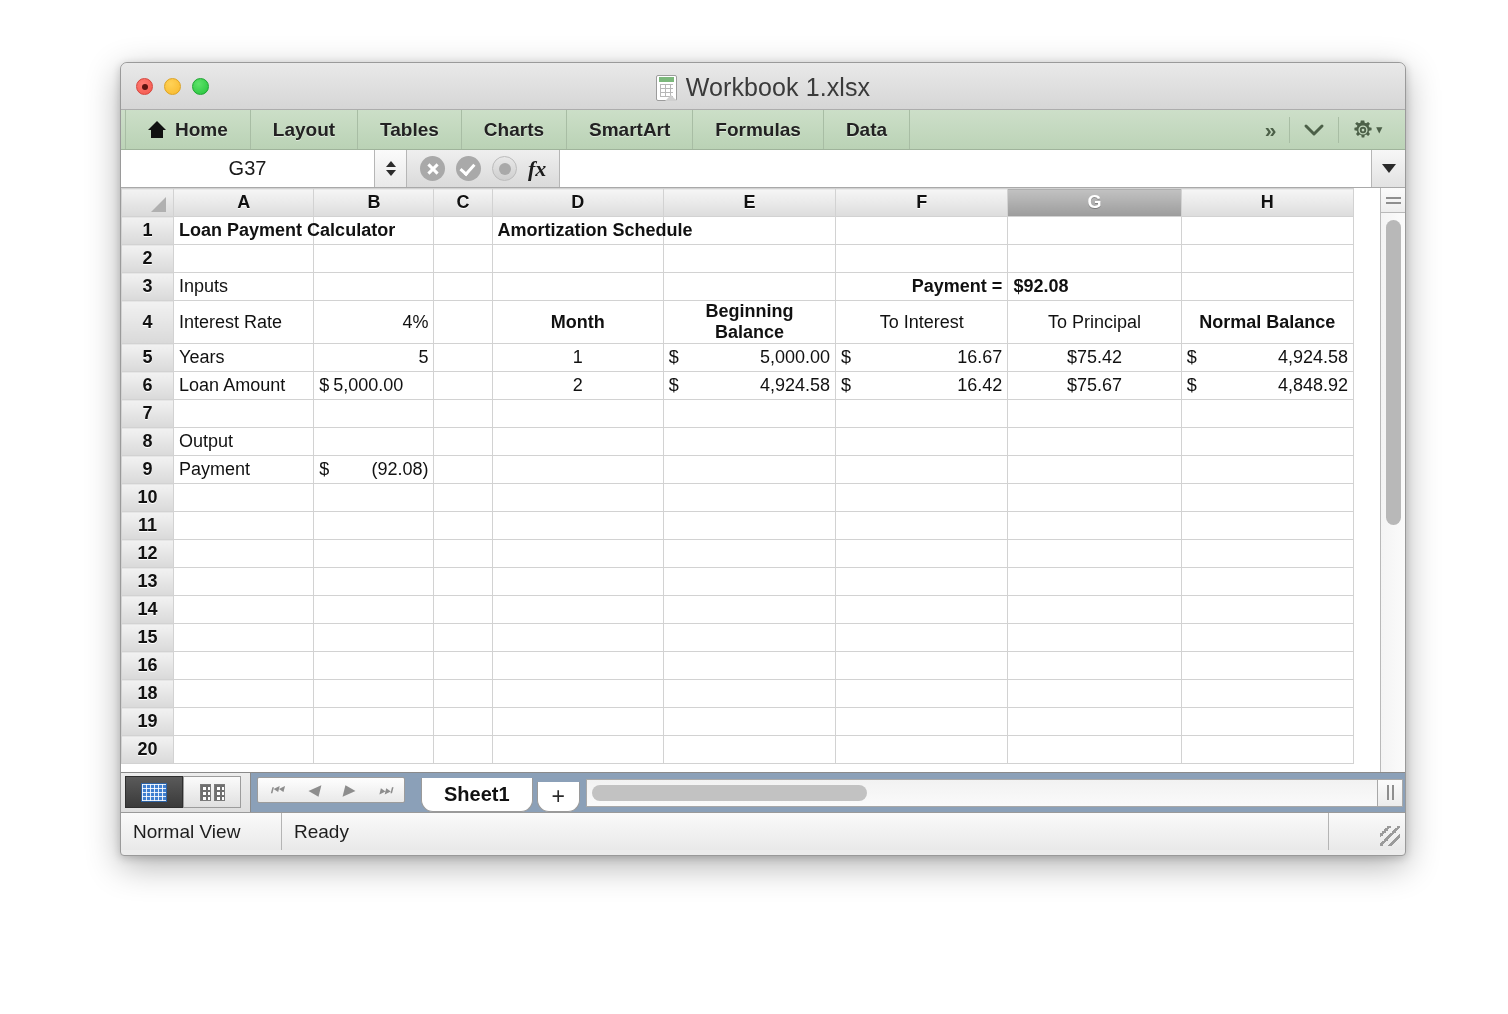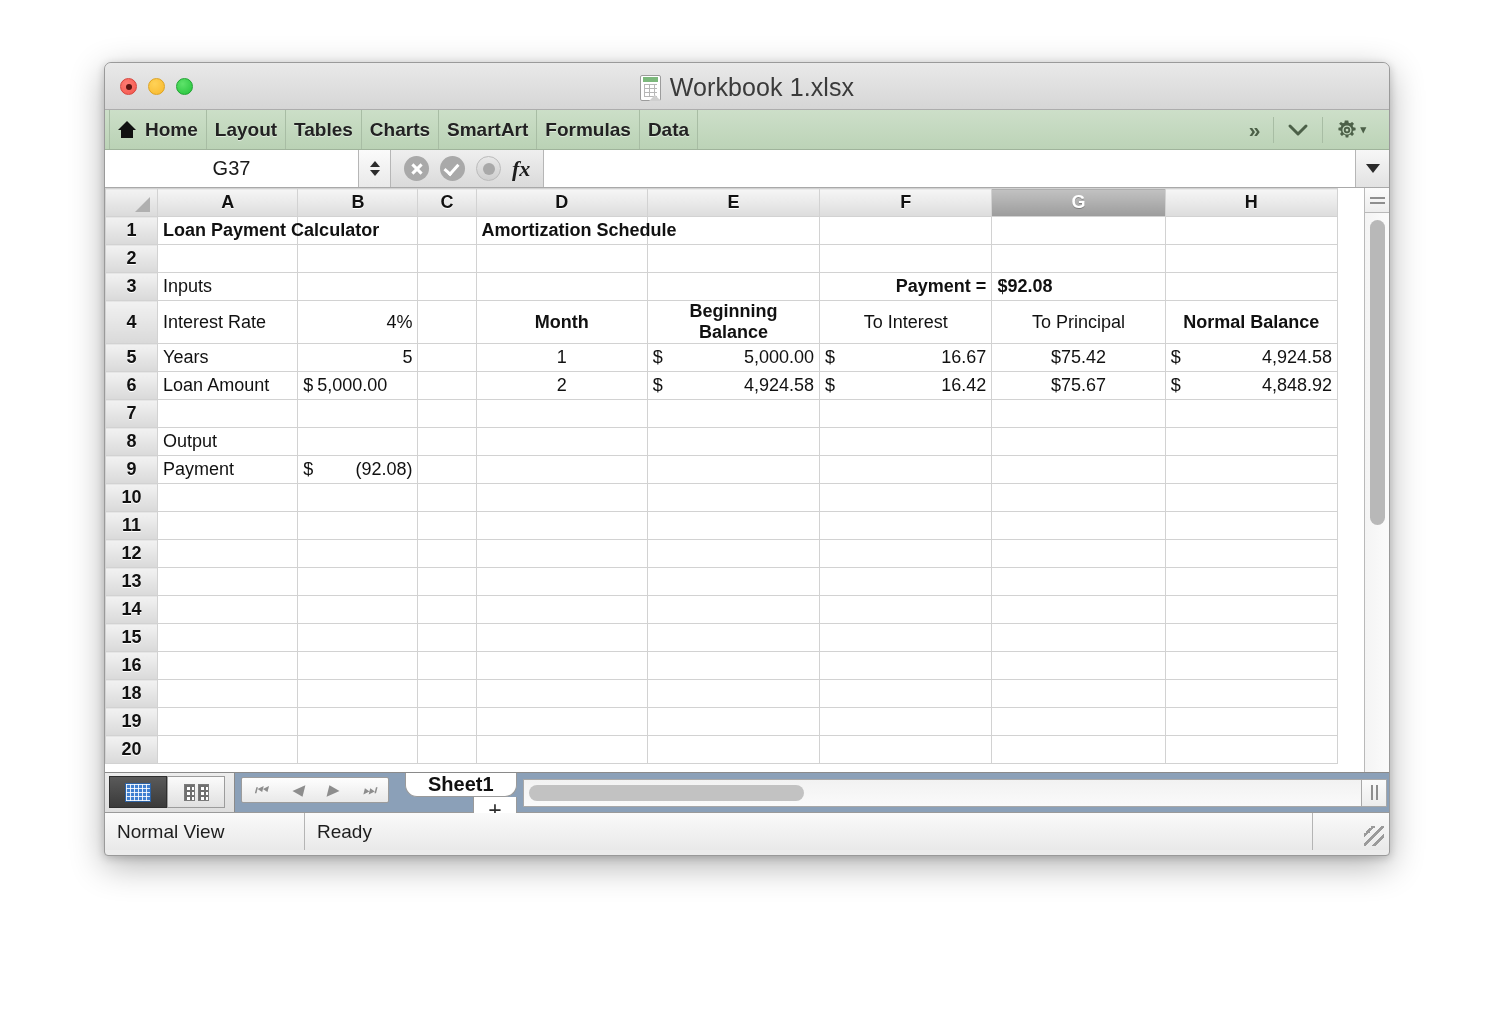--- a/index.html
+++ b/index.html
@@ -5,21 +5,21 @@
   * { box-sizing: border-box; }
   html, body {
     margin: 0; padding: 0;
     width: 1508px; height: 1014px;
     background: #ffffff;
     font-family: "Liberation Sans", sans-serif;
     overflow: hidden;
   }
   #app {
     position: absolute;
-    left: 104px; top: 62px;
+    left: 120px; top: 62px;
     width: 1286px; height: 794px;
     border-radius: 7px 7px 4px 4px;
     box-shadow: 0 10px 34px rgba(0,0,0,0.30), 0 2px 8px rgba(0,0,0,0.18);
     background: #ececec;
     overflow: hidden;
     border: 1px solid #9a9a9a;
   }
 
   
   .titlebar {
@@ -63,21 +63,21 @@
 
   
   .ribbon {
     height: 40px;
     background: linear-gradient(to bottom, #cddfc9 0%, #bcd3b7 100%);
     display: flex; align-items: stretch;
     border-bottom: 1px solid #9fb39b;
   }
   .rtab {
     display: flex; align-items: center; justify-content: center; gap: 9px;
-    padding: 0 8px;
+    padding: 0 22px;
     font-size: 19px; font-weight: bold; color: #222;
     border-right: 1px solid #a8bda4;
     background: linear-gradient(to bottom, #ccdfc8 0%, #bad2b5 100%);
     text-shadow: 0 1px 0 rgba(255,255,255,.5);
   }
   .rtab:first-child { border-left: 1px solid #a8bda4; margin-left: 4px; }
   .rtab.spacer { flex: 1; border-right: none; background: transparent; }
   .home-ico { width: 18px; height: 17px; position: relative; }
   .home-ico::before {
     content:""; position:absolute; left:0; top:0;
@@ -226,21 +226,21 @@
       repeating-linear-gradient(to bottom, #6f6f6f 0 2px, transparent 2px 5px),
       repeating-linear-gradient(to right, #6f6f6f 0 2px, transparent 2px 5px);
   }
   .navbtns {
     width: 148px; margin: 4px 0 6px 6px; height: 26px;
     background: linear-gradient(to bottom,#fefefe,#e9e9e9);
     border: 1px solid #9c9c9c; border-radius: 2px;
     display:flex; align-items:center; justify-content:space-around;
   }
   .navbtns i { color:#8d8d8d; font-size: 15px; }
-  .tabs { display: flex; align-items: flex-end; padding-left: 16px; flex-direction: column; }
+  .tabs { display: flex; align-items: flex-end; padding-left: 16px; }
   .sheettab {
     background: #fff; border-radius: 0 0 12px 12px; padding: 0 22px;
     height: 34px; display:flex; align-items:center;
     font-size: 20px; font-weight: bold; color:#111;
     border: 1px solid #9a9a9a; border-top: none;
   }
   .plustab {
     background: #fff; border-radius: 0 0 12px 12px; padding: 0 14px; margin-left: 4px;
     height: 30px; display:flex; align-items:center; font-size: 23px; color:#2b2b2b;
     border: 1px solid #9a9a9a; border-top: none;
@@ -259,21 +259,21 @@
   .hs-grip span { width: 2px; height: 15px; background:#8e8e8e; }
 
   
   .statusbar { height: 38px; display:flex; align-items:stretch; background: linear-gradient(to bottom,#f3f3f3,#e6e6e6); border-top:1px solid #9a9a9a; }
   .sb-cell {
     display:flex; align-items:center; padding: 0 12px;
     font-size: 19px; color:#1d1d1d;
     border-right: 1px solid #b4b4b4;
     background: linear-gradient(to bottom,#fafafa,#e9e9e9);
   }
-  .sb-view { width: 200px; }
+  .sb-view { width: 161px; }
   .sb-ready { flex: 1; }
   .sb-resize { width: 76px; position: relative; background: linear-gradient(to bottom,#fafafa,#e9e9e9); }
   .sb-resize::after {
     content:""; position:absolute; right:5px; bottom:4px; width: 20px; height: 20px;
     background:
       linear-gradient(135deg, transparent 45%, #9a9a9a 45%, #9a9a9a 55%, transparent 55%),
       linear-gradient(135deg, transparent 70%, #9a9a9a 70%, #9a9a9a 80%, transparent 80%),
       linear-gradient(135deg, transparent 20%, #9a9a9a 20%, #9a9a9a 30%, transparent 30%);
   }
 </style>

